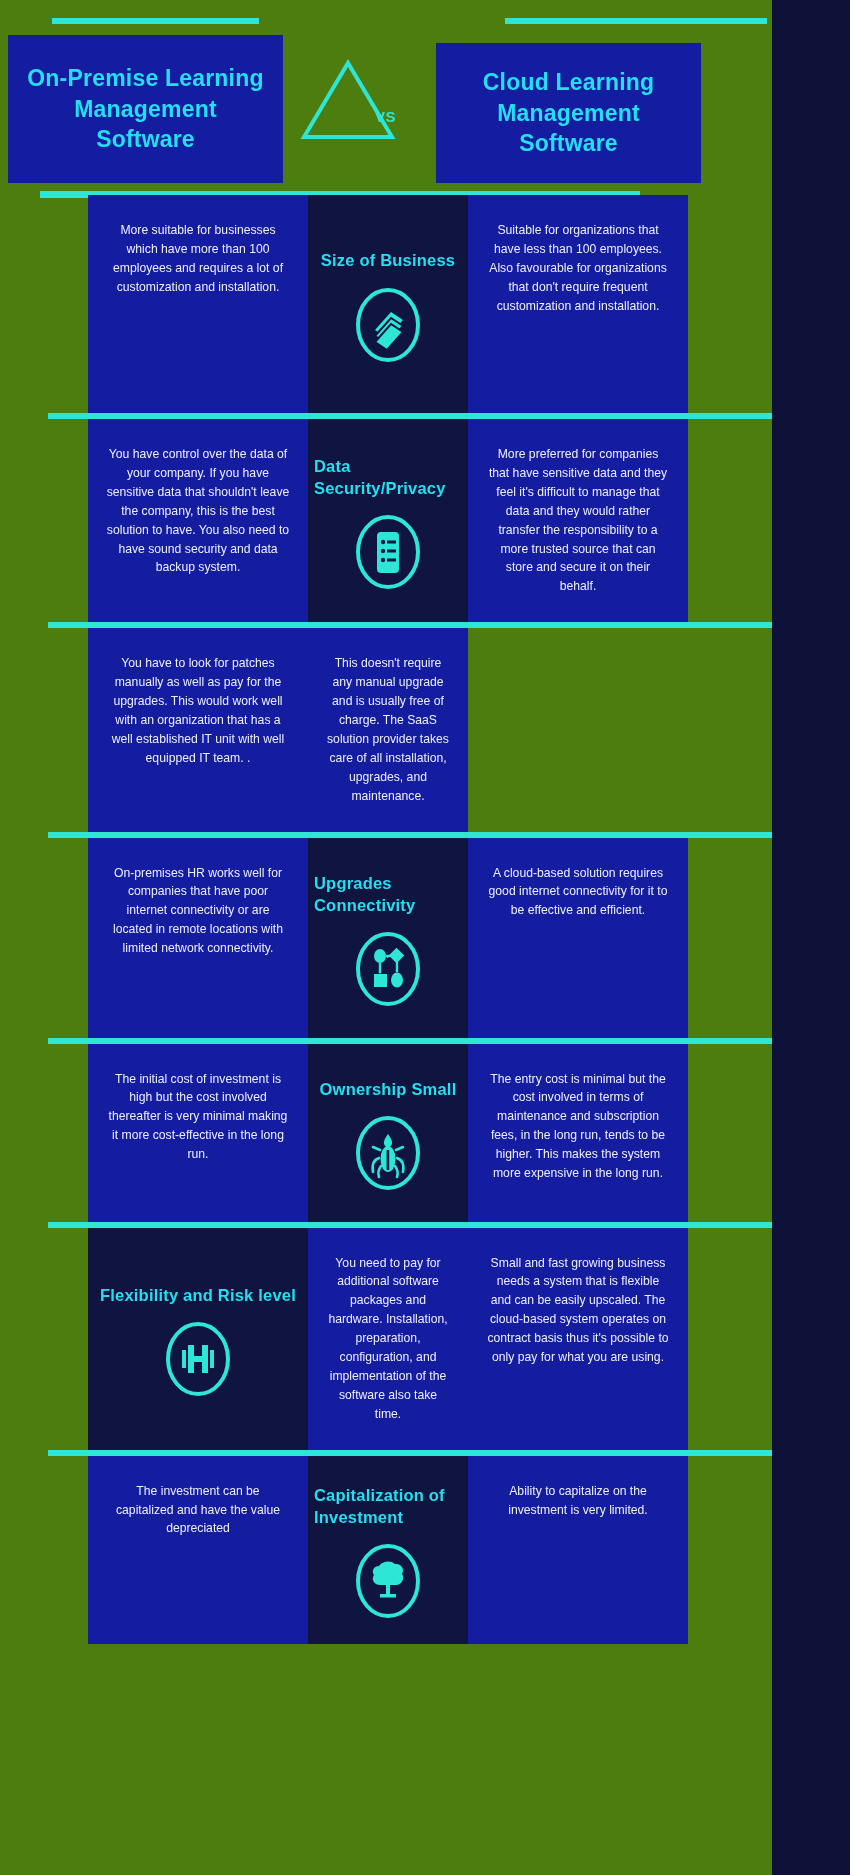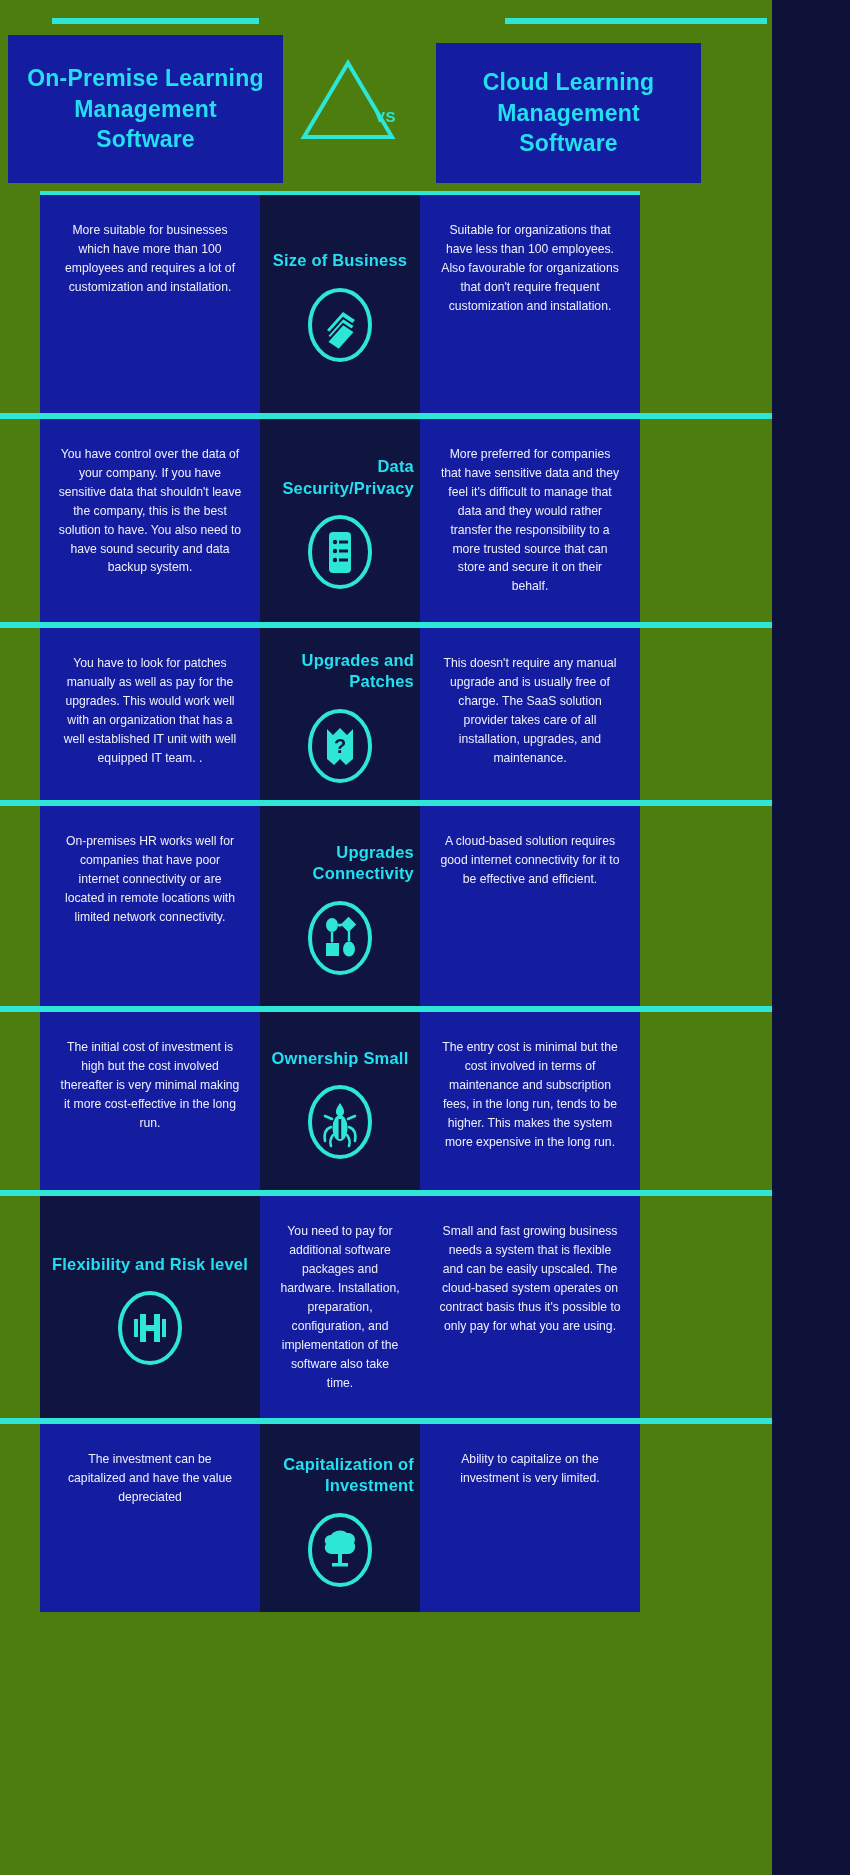--- a/index.html
+++ b/index.html
@@ -74,21 +74,21 @@
   .header-divider {
     position: absolute;
     left: 40px;
     top: 191px;
     width: 600px;
     height: 7px;
     background: #2ee6d6;
   }
 
   
-  .rows { position: relative; }
+  .rows { position: relative; margin-left: 48px; }
 
   .row {
     position: relative;
     display: grid;
     grid-template-columns: 40px 220px 160px 220px 210px;
     border-top: 6px solid #2ee6d6;
   }
   .row:first-child { border-top: none; }
 
   .gutter { background: transparent; }
@@ -113,21 +113,21 @@
     font-size: 12.2px;
     line-height: 1.55;
     text-align: center;
   }
 
   .mid-title {
     color: #24dff0;
     font-size: 16.5px;
     font-weight: bold;
     line-height: 1.3;
-    text-align: right;
+    text-align: left;
     margin-bottom: 14px;
     letter-spacing: 0.2px;
   }
 
   .icon-circle {
     width: 72px;
     height: 78px;
     display: flex;
     align-items: center;
     justify-content: center;
@@ -218,30 +218,20 @@
         <div class="cell-text">More preferred for companies that have sensitive data and they feel it's  difficult to manage that data and they would rather transfer the responsibility to a more trusted source that can store and secure it on  their behalf.</div>
       </div>
       <div class="cell right-pad"></div>
     </div>
 
     <div class="row r3">
       <div class="gutter"></div>
       <div class="cell">
         <div class="cell-text">You have to look for patches manually as well as pay for the upgrades.  This would work well with an organization that has a well established IT  unit with well equipped IT team. .</div>
       </div>
-      <div class="cell mid">
-        <div class="mid-title">Upgrades and Patches</div>
-        <div class="icon-circle">
-          <svg width="70" height="78" viewBox="0 0 70 78">
-            <ellipse cx="35" cy="39" rx="30" ry="35" fill="none" stroke="#2ee6d6" stroke-width="4"></ellipse>
-            <path d="M22 22 L28 28 L35 21 L42 28 L48 22 L48 52 L41 58 L35 52 L29 58 L22 52 Z" fill="#2ee6d6"></path>
-            <text x="35" y="46" font-family="Liberation Sans, sans-serif" font-size="20" font-weight="bold" fill="#101540" text-anchor="middle">?</text>
-          </svg>
-        </div>
-      </div>
       <div class="cell">
         <div class="cell-text">This doesn't require any manual upgrade and is usually free of charge.  The SaaS solution provider takes care of all installation, upgrades, and  maintenance.</div>
       </div>
       <div class="cell right-pad"></div>
     </div>
 
     <div class="row r4">
       <div class="gutter"></div>
       <div class="cell">
         <div class="cell-text">On-premises HR works well for companies that have poor internet  connectivity or are located in remote locations with limited network connectivity.</div>

